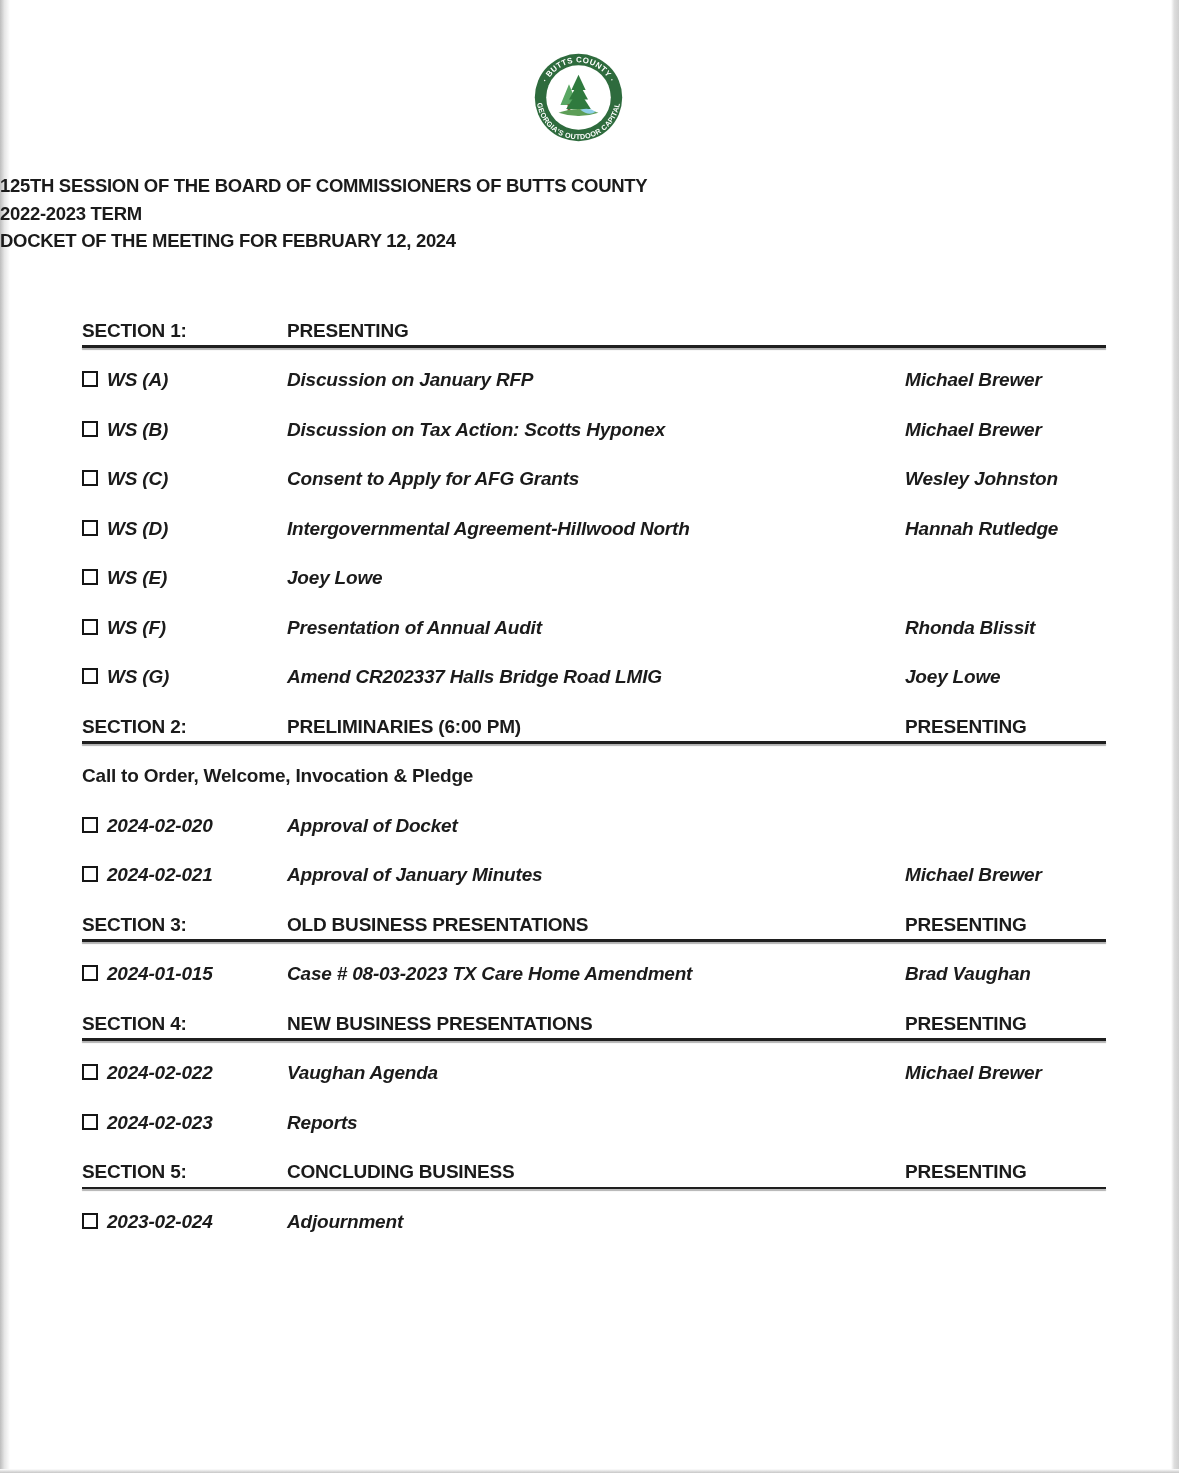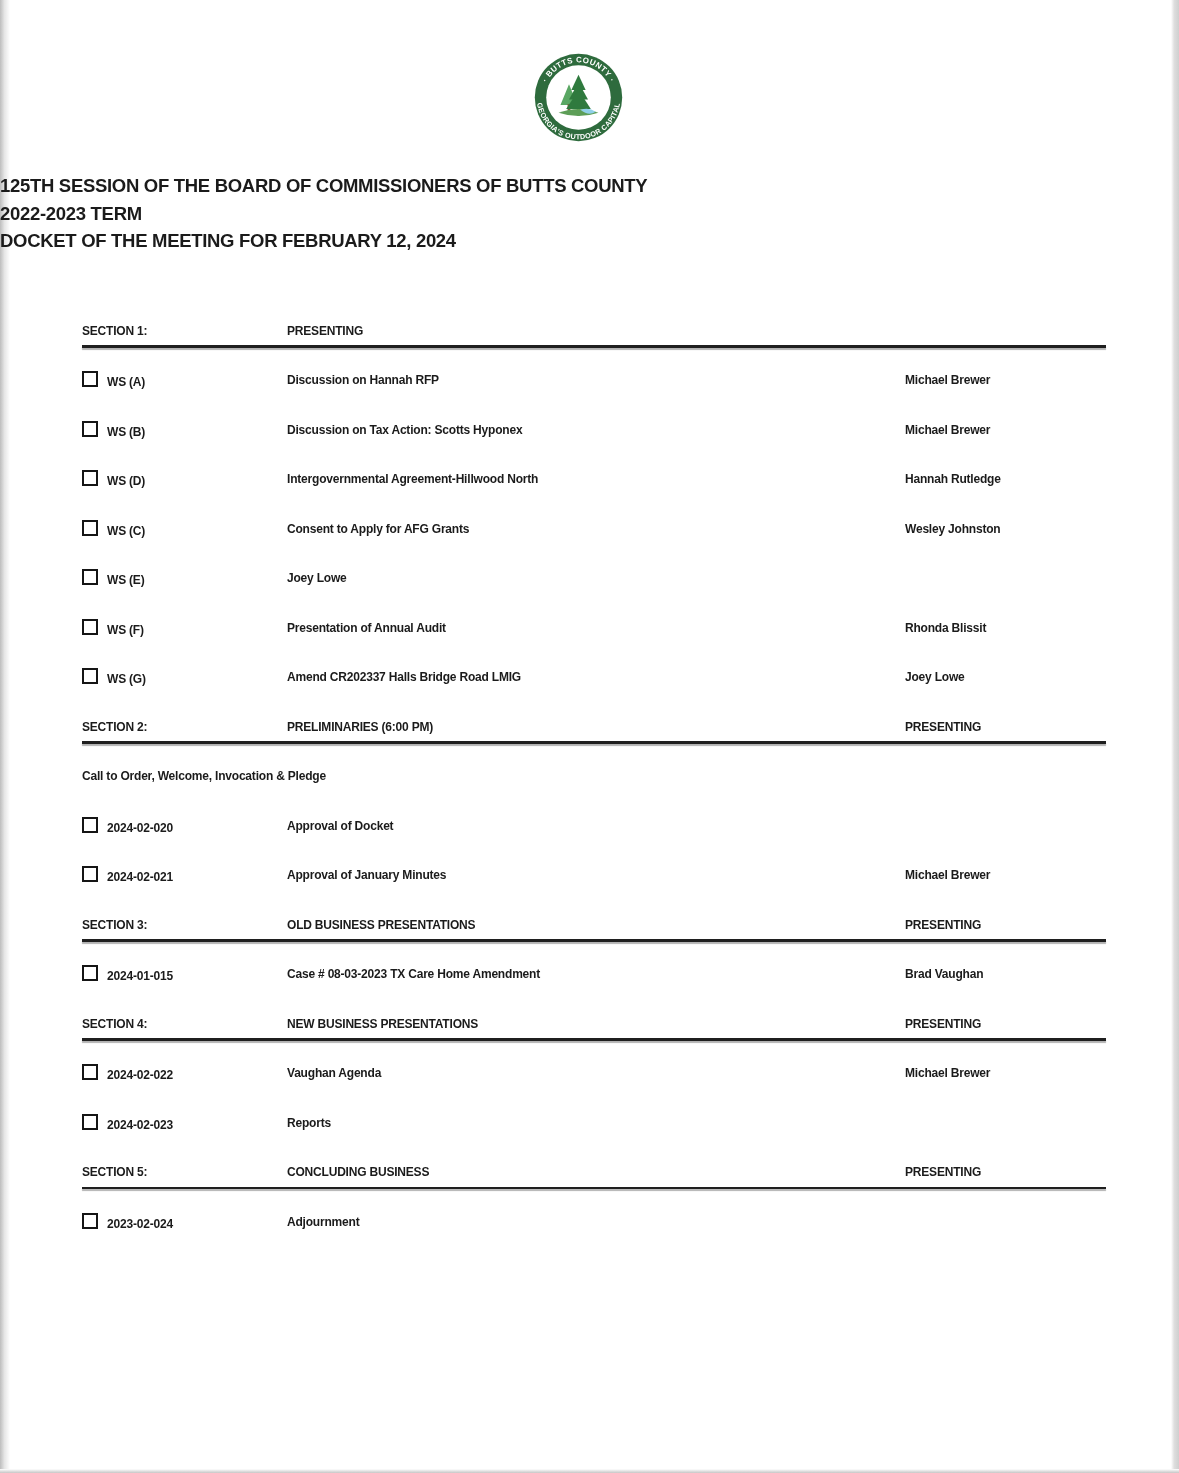--- a/index.html
+++ b/index.html
@@ -20,28 +20,28 @@
 
   .logo-wrap { position:absolute; top:50px; left:531px; width:95px; height:95px; }
   .logo-wrap svg { width:100%; height:100%; display:block; }
   .seal-arc-text { font-family:"Liberation Sans", sans-serif; font-weight:bold; }
 
   .titleblock {
     position:absolute; top:172px; left:0; width:1179px;
     text-align:left; font-size:18.5px; line-height:27.5px; letter-spacing:-0.3px;
   }
 
-  #docket { position:absolute; top:306px; left:82px; width:1024px; font-size:12px; letter-spacing:-0.2px; }
+  #docket { position:absolute; top:306px; left:82px; width:1024px; font-size:19px; letter-spacing:-0.2px; }
 
   .shead { position:relative; height:49.5px; display:grid;
            grid-template-columns:205px 618px 1fr; align-items:center; }
   .shead .rule { position:absolute; top:39px; left:0; width:100%; height:2.5px;
                  background:#1f1f1f; box-shadow:0 2px 1px rgba(0,0,0,0.30); }
 
-  .row  { height:49.5px; display:grid; grid-template-columns:205px 618px 1fr; align-items:center; }
+  .row  { height:49.5px; display:grid; grid-template-columns:205px 618px 1fr; align-items:center;font-style:italic; }
   .note { height:49.5px; display:flex; align-items:center; }
 
   .cb { display:inline-block; width:12px; height:12px; border:2.5px solid #151515;
         margin-right:9px; vertical-align:-1px; background:#ffffff; }
 
   .c1,.c2,.c3 { white-space:nowrap; overflow:visible; }
 </style>
 </head>
 <body>
 
@@ -84,37 +84,37 @@
 </div>
 
 <div id="docket">
     <div class="shead">
       <span class="c1">SECTION 1:</span>
       <span class="c3">PRESENTING</span>
       <div class="rule"></div>
     </div>
     <div class="row">
       <span class="c1"><span class="cb"></span><span>WS (A)</span></span>
-      <span class="c2">Discussion on Hannah RFP</span>
+      <span class="c2">Discussion on January RFP</span>
       <span class="c3">Michael Brewer</span>
     </div>
     <div class="row">
       <span class="c1"><span class="cb"></span><span>WS (B)</span></span>
       <span class="c2">Discussion on Tax Action: Scotts Hyponex</span>
       <span class="c3">Michael Brewer</span>
     </div>
     <div class="row">
+      <span class="c1"><span class="cb"></span><span>WS (C)</span></span>
+      <span class="c2">Consent to Apply for AFG Grants</span>
+      <span class="c3">Wesley Johnston</span>
+    </div>
+    <div class="row">
       <span class="c1"><span class="cb"></span><span>WS (D)</span></span>
       <span class="c2">Intergovernmental Agreement-Hillwood North</span>
       <span class="c3">Hannah Rutledge</span>
-    </div>
-    <div class="row">
-      <span class="c1"><span class="cb"></span><span>WS (C)</span></span>
-      <span class="c2">Consent to Apply for AFG Grants</span>
-      <span class="c3">Wesley Johnston</span>
     </div>
     <div class="row">
       <span class="c1"><span class="cb"></span><span>WS (E)</span></span>
       <span class="c3">Joey Lowe</span>
     </div>
     <div class="row">
       <span class="c1"><span class="cb"></span><span>WS (F)</span></span>
       <span class="c2">Presentation of Annual Audit</span>
       <span class="c3">Rhonda Blissit</span>
     </div>

